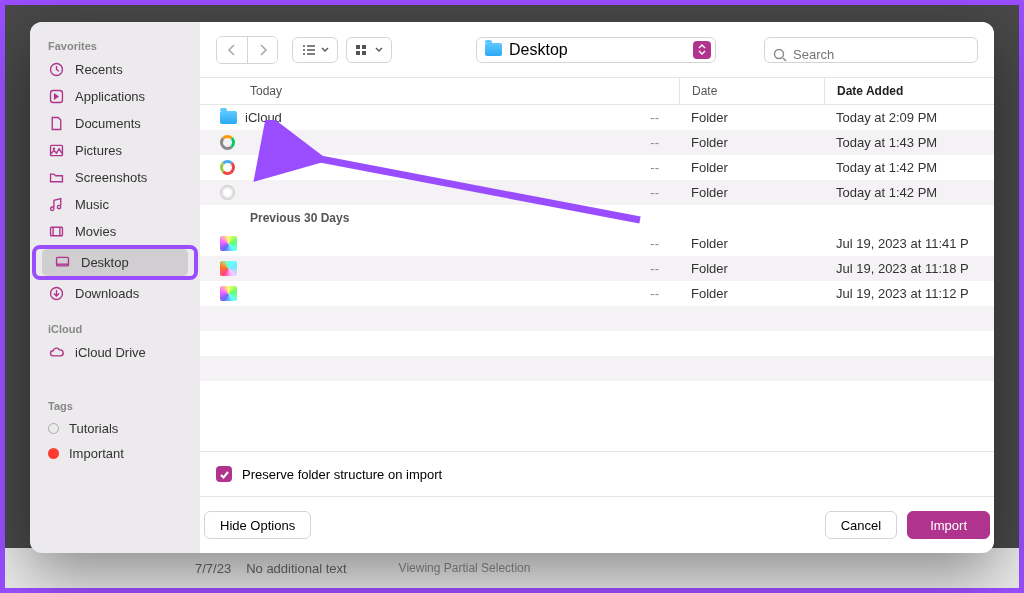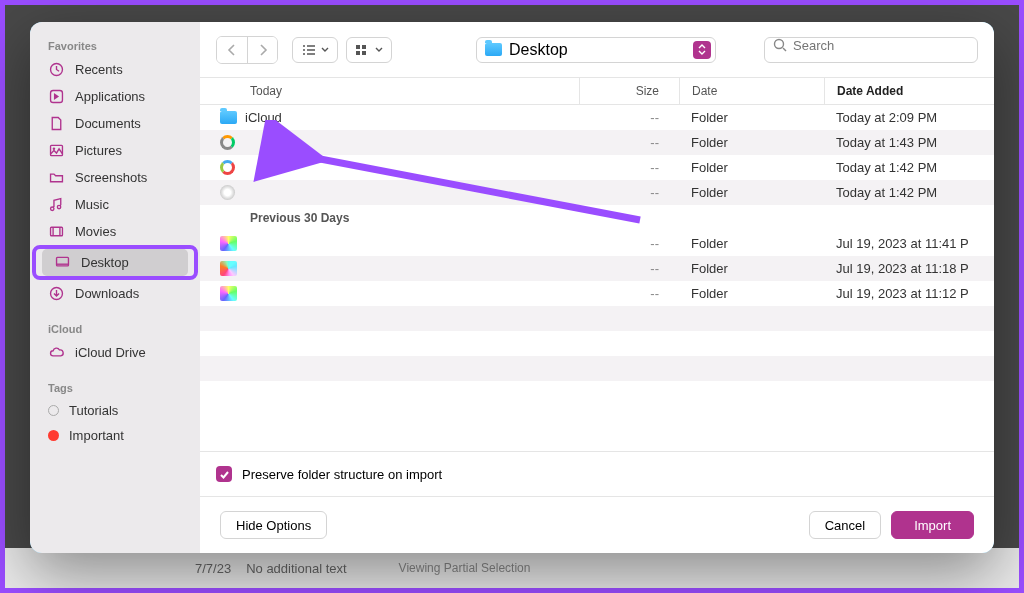--- a/index.html
+++ b/index.html
@@ -24,38 +24,38 @@
 .toolbar{height:55px;display:flex;align-items:center;padding:0 16px;gap:14px;}
 .nav-btns{display:flex;border:1px solid #d4d4d4;border-radius:6px;overflow:hidden;}
 .nav-btn{width:30px;height:26px;display:flex;align-items:center;justify-content:center;background:#fff;}
 .nav-btn+.nav-btn{border-left:1px solid #d4d4d4;}
 .tool-seg{display:flex;gap:8px;}
 .tool-btn{height:26px;padding:0 8px;border:1px solid #d4d4d4;border-radius:6px;background:#fff;display:flex;align-items:center;gap:4px;font-size:13px;}
 .path-sel{display:flex;align-items:center;height:26px;padding:0 4px 0 8px;border:1px solid #d4d4d4;border-radius:6px;background:#fff;gap:7px;min-width:240px;}
 .folder-icon{width:17px;height:13px;background:linear-gradient(#5ec9ff,#2ba9f5);border-radius:2px;position:relative;}
 .folder-icon::before{content:'';position:absolute;top:-3px;left:0;width:7px;height:3px;background:#5ec9ff;border-radius:2px 2px 0 0;}
 .path-sel .chev{margin-left:auto;width:18px;height:18px;background:#b0338e;border-radius:4px;display:flex;flex-direction:column;align-items:center;justify-content:center;gap:1px;}
-.search{flex:0 0 190px;height:26px;border:1px solid #d4d4d4;border-radius:6px;display:flex;align-items:flex-start;padding:0 8px;gap:6px;margin-left:auto;}
+.search{flex:0 0 190px;height:26px;border:1px solid #d4d4d4;border-radius:6px;display:flex;align-items:flex-end;padding:0 8px;gap:6px;margin-left:auto;}
 .search input{border:none;outline:none;font-size:13px;flex:1;background:transparent;}
 .header-row{display:flex;height:28px;border-top:1px solid #e5e5e5;border-bottom:1px solid #e5e5e5;align-items:center;font-size:12px;color:#555;}
 .col-name{flex:1;padding-left:50px;}
 .col-size{width:100px;text-align:right;padding-right:20px;border-left:1px solid #e5e5e5;height:100%;display:flex;align-items:center;justify-content:flex-end;}
 .col-kind{width:145px;padding-left:12px;border-left:1px solid #e5e5e5;height:100%;display:flex;align-items:center;}
 .col-date{width:170px;padding-left:12px;border-left:1px solid #e5e5e5;height:100%;display:flex;align-items:center;font-weight:600;color:#222;}
 .list{flex:1;overflow-y:auto;}
 .group-label{padding:6px 0 6px 50px;font-size:12px;font-weight:600;color:#555;}
 .row{display:flex;height:25px;align-items:center;font-size:13px;color:#333;}
 .row.alt{background:#f4f2f4;}
 .row .c-name{flex:1;padding-left:20px;display:flex;align-items:center;gap:8px;}
 .row .c-size{width:100px;text-align:right;padding-right:20px;color:#888;}
 .row .c-kind{width:145px;padding-left:12px;}
 .row .c-date{width:170px;padding-left:12px;color:#333;white-space:nowrap;overflow:hidden;}
 .options{border-top:1px solid #e5e5e5;padding:14px 16px;display:flex;align-items:center;gap:10px;font-size:13px;}
 .chk{width:16px;height:16px;border-radius:4px;background:#b0338e;display:flex;align-items:center;justify-content:center;}
-.footer{border-top:1px solid #e5e5e5;padding:14px 20px;display:flex;align-items:center;}
+.footer{border-top:1px solid #e5e5e5;padding:14px 4px;display:flex;align-items:center;}
 .btn{height:28px;padding:0 15px;border:1px solid #d4d4d4;border-radius:6px;background:#fff;font-size:13px;display:flex;align-items:center;cursor:pointer;}
 .btn.primary{background:#b0338e;color:#fff;border-color:#b0338e;font-weight:500;padding:0 22px;}
 .footer .spacer{flex:1;}
 .footer .btn+.btn{margin-left:10px;}
 .arrow{position:absolute;pointer-events:none;}
 .thumb{width:17px;height:15px;border-radius:2px;background:conic-gradient(#ff6 0deg,#6f6 72deg,#6ff 144deg,#66f 216deg,#f6f 288deg,#ff6 360deg);}
 .thumb.r{filter:hue-rotate(90deg);}
 </style>
 </head>
 <body>
@@ -156,21 +156,21 @@
     <div class="sb-heading" style="margin-top:10px">iCloud</div>
     <div class="sb-item">
         <span class="sb-icon">
           <svg viewBox="0 0 20 20">
             <path d="M6 14a3 3 0 0 1 0-6 4 4 0 0 1 7.5-1A3 3 0 0 1 15 14z" class="accent"></path>
           </svg>
         </span>
         <span>iCloud Drive</span>
       </div>
 
-    <div class="sb-heading" style="margin-top:10px">Tags</div>
+    <div class="sb-heading" style="margin-top:28px">Tags</div>
     <div class="sb-item">
         <span class="tag-dot" style="border:1.5px solid #aaa"></span>
         <span>Tutorials</span>
       </div>
     <div class="sb-item">
         <span class="tag-dot" style="background:#ff3b30"></span>
         <span>Important</span>
       </div>
   </div>
 
@@ -225,21 +225,20 @@
         <svg width="14" height="14" viewBox="0 0 14 14">
             <circle cx="6" cy="6" r="4.5" fill="none" stroke="#888" stroke-width="1.4"></circle>
             <path d="M10 10l3 3" stroke="#888" stroke-width="1.4"></path>
           </svg>
         <input placeholder="Search" style="">
       </div>
     </div>
 
     <div class="header-row">
       <div class="col-name">Today</div>
-      <div class="col-size">Size</div>
       <div class="col-kind">Date</div>
       <div class="col-date">Date Added</div>
     </div>
 
     <div class="list">
       <div id="group0">
           <div class="row">
             <div class="c-name">
               <span class="folder-icon"></span>
               <span>iCloud</span>

